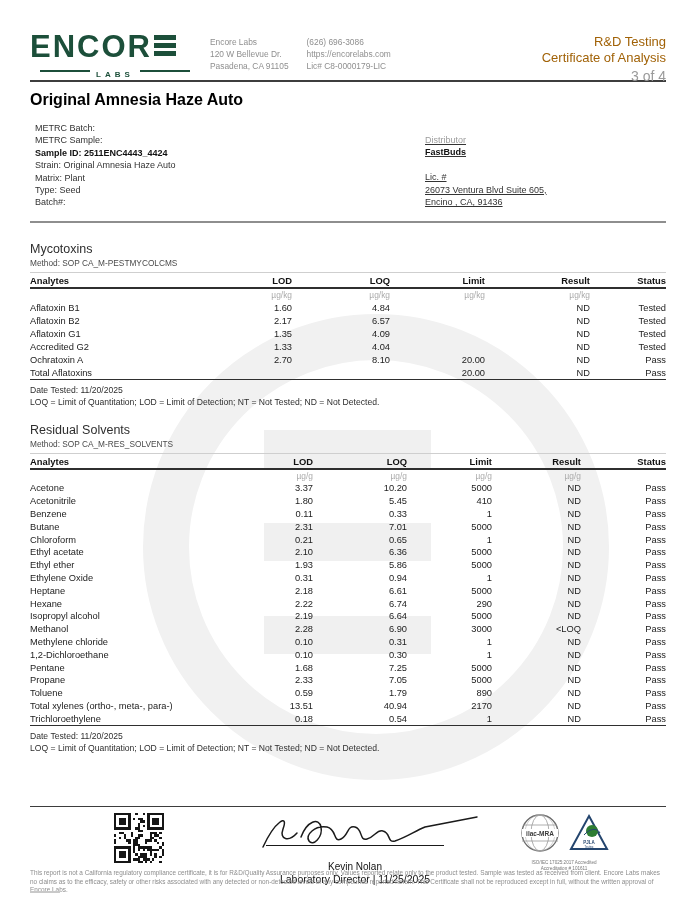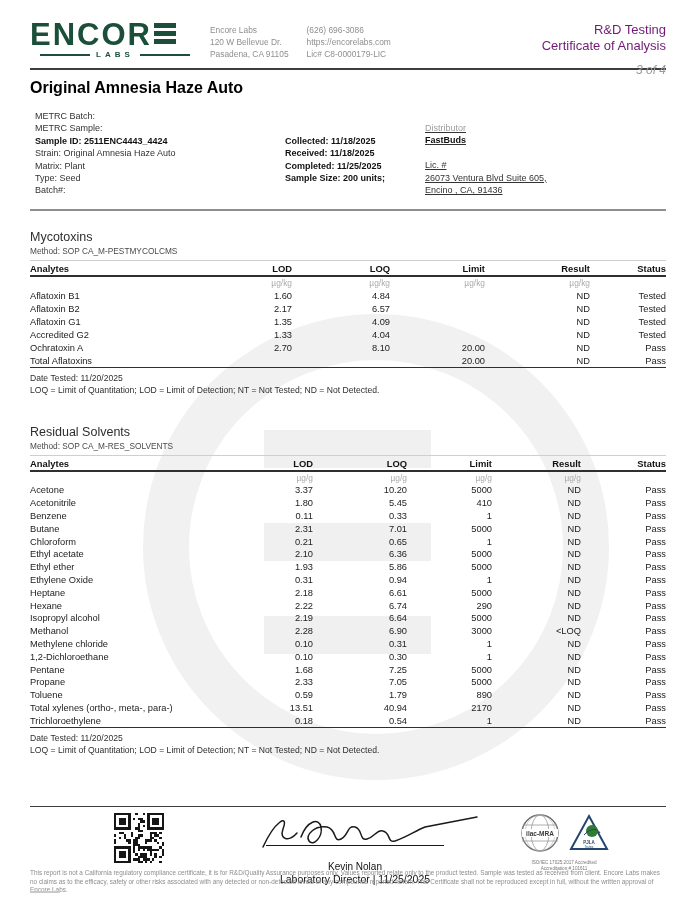--- a/index.html
+++ b/index.html
@@ -11,33 +11,33 @@
   .page{position:relative;width:696px;height:900px;}
   
   .watermark{position:absolute;inset:0;z-index:0;pointer-events:none;}
   .wm-ring{position:absolute;left:143px;top:314px;width:466px;height:466px;
     border:46px solid #f1f1f1;border-radius:50%;box-sizing:border-box;}
   .wm-bar{position:absolute;left:264px;width:167px;height:38px;background:#f0f0f0;}
   .wm-bar.b1{top:430px;} .wm-bar.b2{top:523px;} .wm-bar.b3{top:616px;}
   
   .content{position:absolute;left:30px;right:30px;top:0;z-index:1;}
   
-  .hdr{display:flex;align-items:flex-start;padding-top:20px;height:44px;}
+  .hdr{display:flex;align-items:flex-start;padding-top:32px;height:44px;}
   .brand{width:170px;}
   .brand-word{display:flex;align-items:center;color:#1c4f3a;font-weight:700;
     font-size:31px;letter-spacing:2px;line-height:30px;}
   .brand-e{margin-left:2px;display:inline-block;}
-  .brand-labs{display:flex;align-items:center;margin-top:0;width:150px;margin-left:10px;}
+  .brand-labs{display:flex;align-items:flex-start;margin-top:8px;width:150px;margin-left:10px;}
   .brand-labs .rule{flex:1;height:2px;background:#1c4f3a;}
   .brand-labs .txt{font-size:8px;font-weight:700;letter-spacing:4px;color:#1c4f3a;padding:0 6px;}
   .hdr-contact{display:flex;gap:18px;margin-left:10px;margin-top:4px;}
   .hdr-col{font-size:8.4px;line-height:12px;color:#8f8f8f;}
   .hdr-right{margin-left:auto;text-align:right;margin-top:2px;}
-  .hdr-right .l1{font-size:13px;color:#701a75;line-height:16px;}
-  .hdr-right .pg{font-size:12px;color:#9a9a9a;margin-top:9px;font-style:italic;}
+  .hdr-right .l1{font-size:13px;color:#a16207;line-height:16px;}
+  .hdr-right .pg{font-size:14px;color:#9a9a9a;margin-top:2px;}
   .hdr-sep{border-top:2px solid #3d3d3d;margin-top:4px;}
   
   .title{font-size:16px;font-weight:700;color:#000;margin-top:9px;}
   .sample{position:relative;margin-top:13px;height:92px;font-size:9px;line-height:12.4px;color:#333;}
   .si-left{position:absolute;left:5px;top:0;}
   .si-mid{position:absolute;left:255px;top:25px;}
   .si-right{position:absolute;left:395px;top:12px;text-decoration:underline;}
   .si-row{white-space:nowrap;}
   .si-row.b{font-weight:700;color:#111;}
   .si-label-gray{color:#9c9c9c;}
@@ -128,26 +128,20 @@
     <div class="sample">
       <div class="si-left">
           <div class="si-row">METRC Batch:</div>
           <div class="si-row">METRC Sample:</div>
           <div class="si-row b">Sample ID: 2511ENC4443_4424</div>
           <div class="si-row">Strain: Original Amnesia Haze Auto</div>
           <div class="si-row">Matrix: Plant</div>
           <div class="si-row">Type: Seed</div>
           <div class="si-row">Batch#:</div>
         </div>
-      <div class="si-mid">
-          <div class="si-row b">Collected: 11/18/2025</div>
-          <div class="si-row b">Received: 11/18/2025</div>
-          <div class="si-row b">Completed: 11/25/2025</div>
-          <div class="si-row b">Sample Size: 200 units;</div>
-        </div>
       <div class="si-right">
         <div class="si-row si-label-gray">Distributor</div>
         <div class="si-row b">FastBuds</div>
         <div class="si-gap"></div>
         <div class="si-row">Lic. #</div>
         <div class="si-row">26073 Ventura Blvd Suite 605,</div>
         <div class="si-row">Encino , CA, 91436</div>
       </div>
     </div>
     <div class="sample-sep"></div>
@@ -228,21 +222,21 @@
             <td class="num"></td>
             <td class="num">20.00</td>
             <td class="num">ND</td>
             <td class="num">Pass</td>
           </tr>
         </tbody>
     </table>
     <div class="date-tested">Date Tested: 11/20/2025</div>
     <div class="legend">LOQ = Limit of Quantitation; LOD = Limit of Detection; NT = Not Tested; ND = Not Detected.</div>
 
-    <div class="sec-title" style="margin-top:30px;">Residual Solvents</div>
+    <div class="sec-title" style="margin-top:16px;">Residual Solvents</div>
     <div class="sec-method">Method: SOP CA_M-RES_SOLVENTS</div>
     <table class="results t-solv">
       <colgroup>
         <col style="width:220px">
           <col style="width:63px">
           <col style="width:94px">
         <col style="width:85px">
           <col style="width:89px">
           <col style="width:85px">
       </colgroup>

